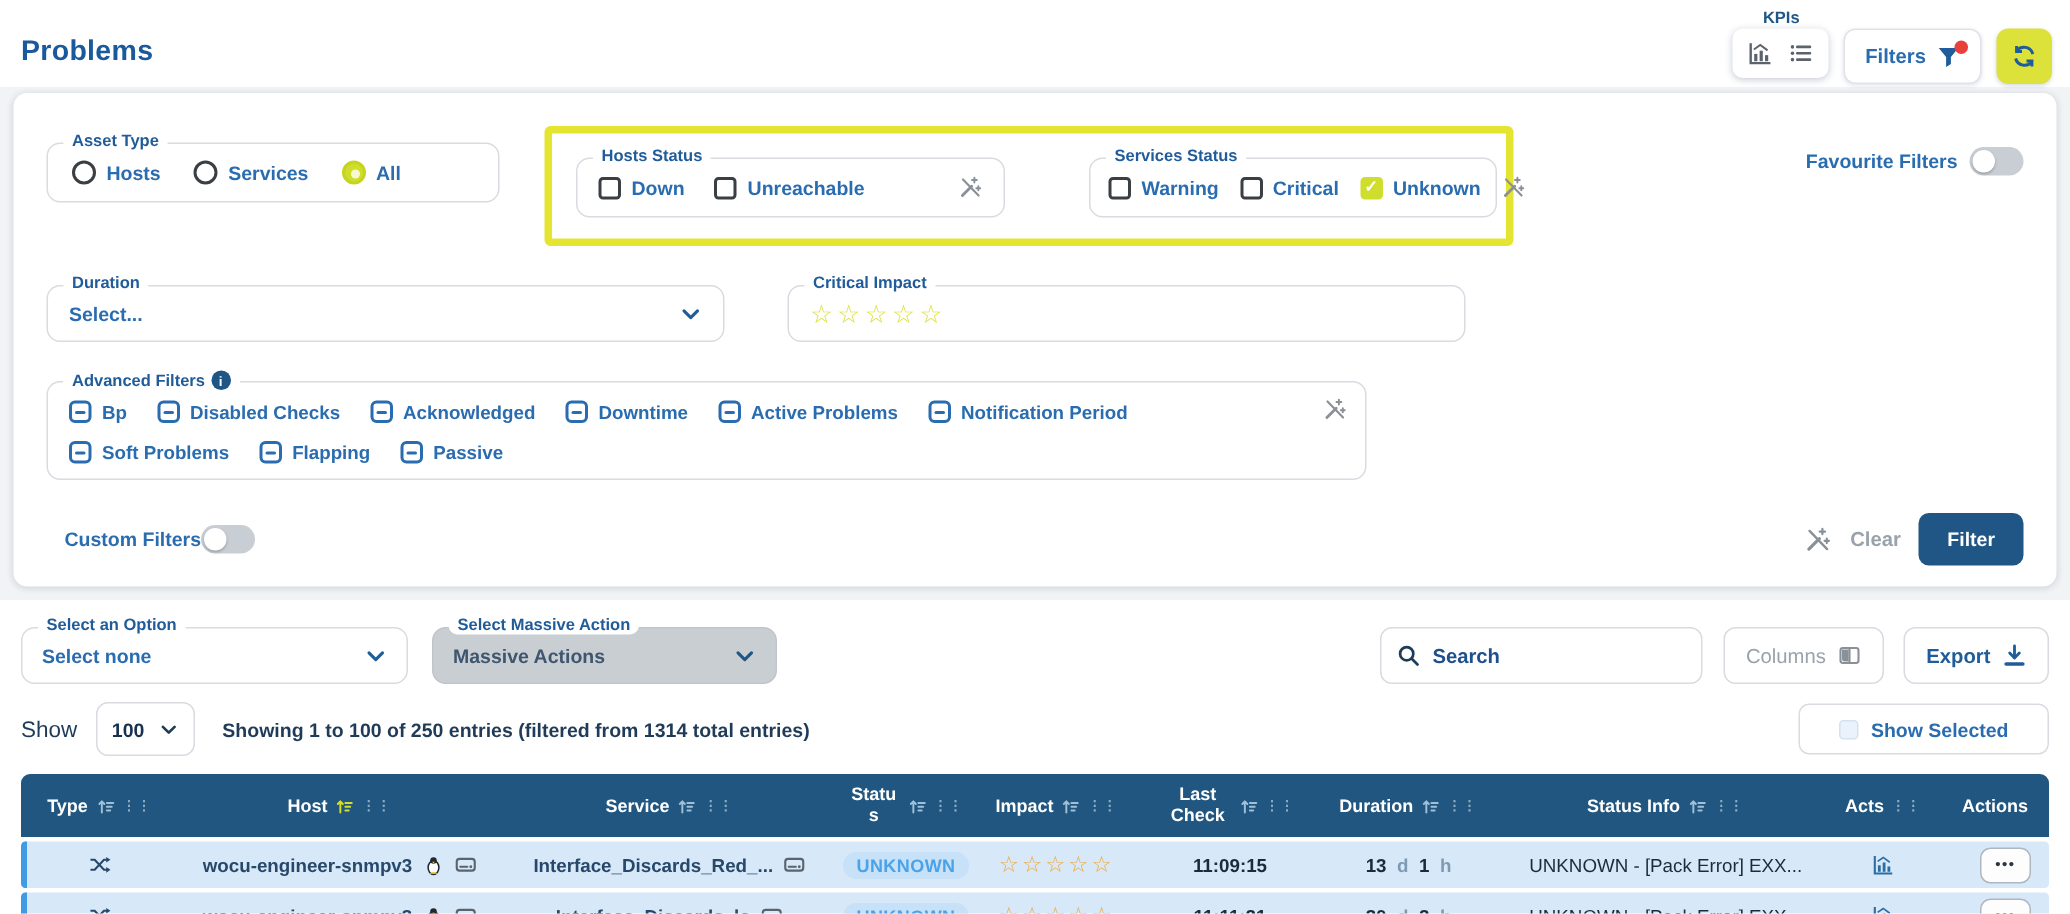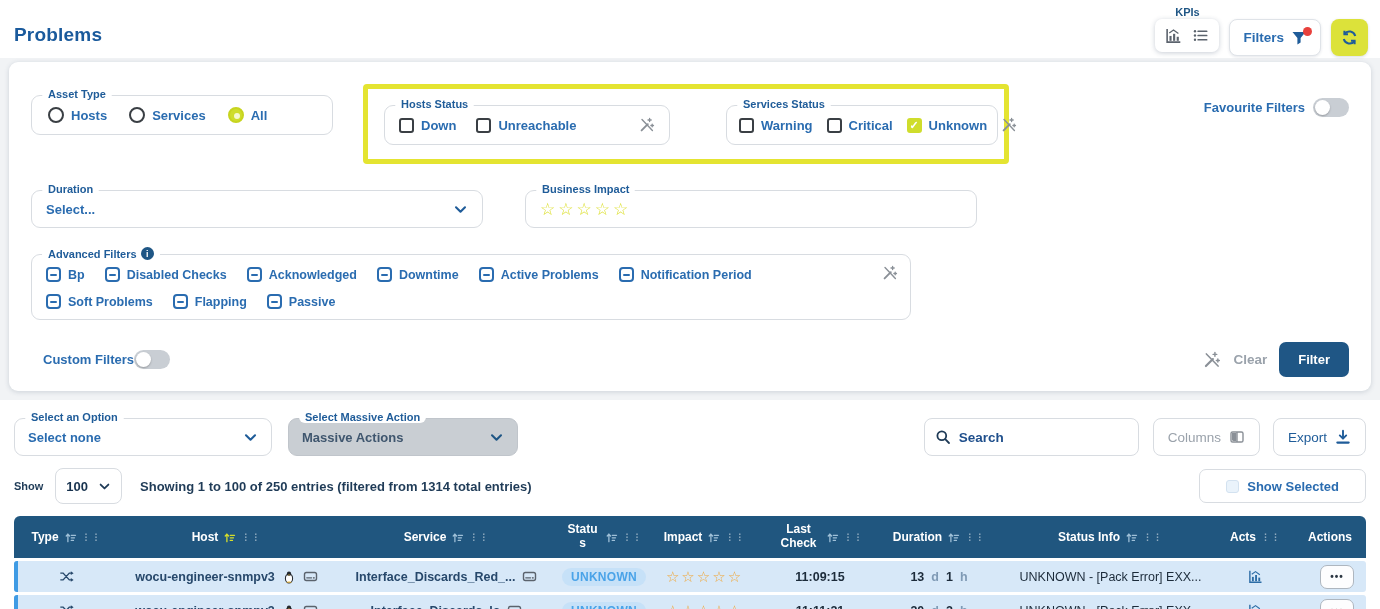--- a/index.html
+++ b/index.html
@@ -74,25 +74,25 @@
   .fset-selopt .val { font-size:13px; font-weight:700; color:#2a6cb0; }
   .fset-selopt .chev { margin-left:auto; color:#1f5c99; }
   .fset-massive { width:230px; height:38px; margin-left:16px; background:#c9ced3; border-color:#c0c5cb; display:flex; align-items:center; padding:0 13px; cursor:pointer; }
   .fset-massive .val { font-size:13px; font-weight:700; color:#3f566e; }
   .fset-massive .chev { margin-left:auto; color:#1f5685; }
   .searchbox { margin-left:auto; width:215px; height:38px; border:1px solid #d8dce1; border-radius:8px; background:#fff; display:flex; align-items:center; padding:0 10px; gap:8px; }
   .searchbox input { border:none; outline:none; width:100%; font-size:13.5px; font-weight:700; color:#1f3b57; font-family:"Liberation Sans",sans-serif; background:transparent; }
   .searchbox input::placeholder { color:#1f4f8c; font-weight:700; opacity:1; }
   .search-ic { color:#1f3b57; }
   .btn-columns { margin-left:14px; height:38px; background:#fff; border:1px solid #d8dce1; border-radius:8px; padding:0 14px; display:flex; align-items:center; gap:8px; font-size:13.5px; color:#9aa2ab; cursor:pointer; }
-  .btn-export { margin-left:13px; height:38px; background:#fff; border:1px solid #d8dce1; border-radius:8px; padding:0 14px; display:flex; align-items:center; gap:8px; font-size:13.5px; font-weight:400; color:#1f5c99; cursor:pointer; }
+  .btn-export { margin-left:13px; height:38px; background:#fff; border:1px solid #d8dce1; border-radius:8px; padding:0 14px; display:flex; align-items:center; gap:8px; font-size:13.5px; font-weight:700; color:#1f5c99; cursor:pointer; }
 
   
   .pager { display:flex; align-items:center; padding:12px 14px 0 14px; }
-  .show-label { font-size:11px; font-weight:700; color:#1f3b57; }
+  .show-label { font-size:15px; font-weight:400; color:#1f3b57; }
   .show-select { margin-left:12px; height:36px; min-width:66px; border:1px solid #d8dce1; border-radius:8px; background:#fff; display:flex; align-items:center; gap:10px; padding:0 10px; cursor:pointer; }
   .show-select .val { font-size:13px; font-weight:700; color:#17324e; }
   .show-select .chev { color:#1f3b57; }
   .summary { margin-left:18px; font-size:13px; font-weight:700; color:#1f3b57; }
   .btn-showsel { margin-left:auto; height:34px; background:#fff; border:1px solid #d8dce1; border-radius:7px; padding:0 26px; display:flex; align-items:center; gap:8px; font-size:13px; font-weight:700; color:#2a6cb0; cursor:pointer; }
   .mini-cbx { width:13px; height:13px; border-radius:3px; background:#eaf3fb; border:1px solid #d3e2f0; }
 
   
   .tbl { margin:12px 14px 0 14px; }
   .grid-cols { display:grid; grid-template-columns:105px 215px 225px 90px 111px 120px 118px 225px 65px 1fr; }
@@ -299,21 +299,21 @@
       <div class="fset fset-duration">
         <span class="legend">Duration</span>
         <span class="val">Select...</span>
         <span class="chev">
             <svg width="15" height="15">
               <use href="#i-chevron"></use>
             </svg>
           </span>
       </div>
       <div class="fset fset-impact">
-        <span class="legend">Business Impact</span>
+        <span class="legend">Critical Impact</span>
         <span class="stars-input">☆☆☆☆☆</span>
       </div>
     </div>
 
     <div class="frow3">
       <div class="fset fset-adv">
         <span class="legend">
           <span>Advanced Filters</span>
           <span class="info-dot">i</span>
         </span>

